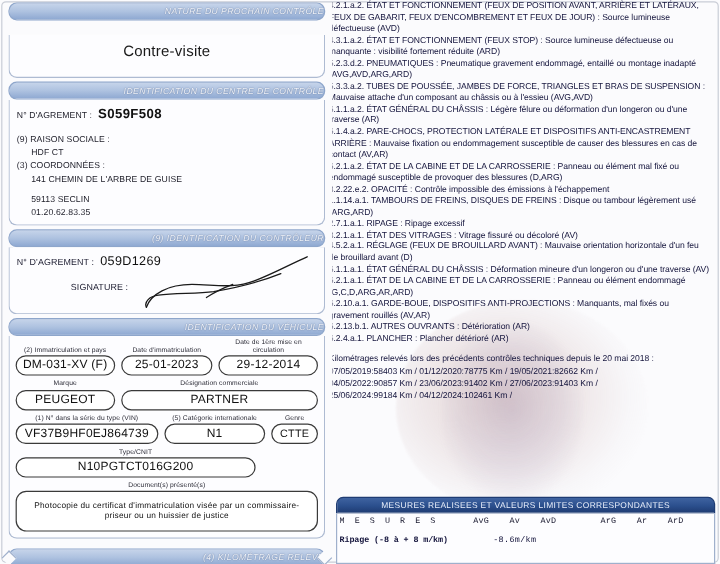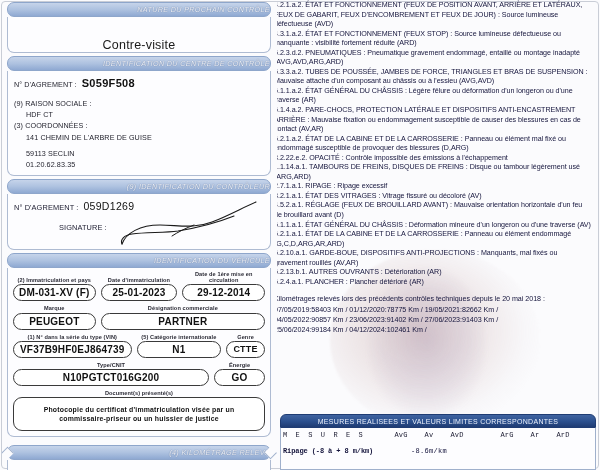--- a/index.html
+++ b/index.html
@@ -136,23 +136,24 @@
     color: #2a2a35;
     line-height: 1.12;
     letter-spacing: 0.1px;
     margin-bottom: 1px;
   }
 
   
   #nature-body {
     height: 36px;
     display: flex;
-    align-items: flex-end;
+    align-items: flex-start;
     justify-content: center;
     padding-top: 7px;
+    margin-top: 12px;
   }
   #nature-value {
     font-size: 12.5px;
     color: #1a1a1a;
     letter-spacing: 0.2px;
   }
 
   
   #centre-body {
     padding: 4px 0 5px 6px;
@@ -201,21 +202,21 @@
     top: 6px;
     width: 150px;
     height: 48px;
   }
 
   
   #veh-body {
     padding: 3px 5px 5px 5px;
   }
   .row { display: flex; gap: 5px; align-items: flex-end; }
-  .col { display: flex; flex-direction: column; font-weight: bold; }
+  .col { display: flex; flex-direction: column; }
   .mt4 { margin-top: 4px; }
 
   
   #km-body {
     height: 30px;
     display: flex;
     align-items: center;
     justify-content: center;
   }
   #km-value {
@@ -409,24 +410,20 @@
         <div class="col" style="width:40px">
           <div class="cap">Genre</div>
           <div class="pill small">CTTE</div>
         </div>
       </div>
 
       <div class="row mt4">
         <div class="col" style="width:200px">
           <div class="cap">Type/CNIT</div>
           <div class="pill">N10PGTCT016G200</div>
-        </div>
-        <div class="col" style="width:52px">
-          <div class="cap">Énergie</div>
-          <div class="pill">GO</div>
         </div>
       </div>
 
       <div class="col mt4">
         <div class="cap">Document(s) présenté(s)</div>
         <div class="pill" style="height:34px;font-size:6.9px;padding:0 8px;text-align:center;white-space:normal;line-height:1.35">Photocopie du certificat d'immatriculation visée par un commissaire-priseur ou un huissier de justice</div>
       </div>
     </div>
 
     <div class="banner" style="margin-top:8px">

